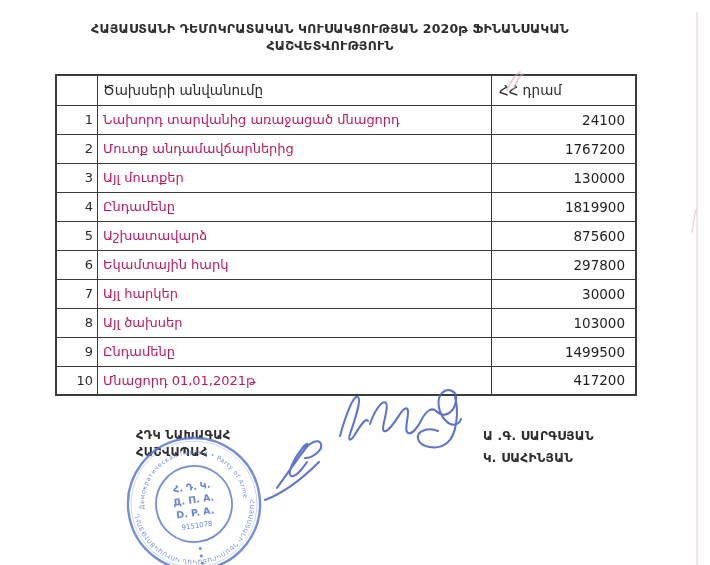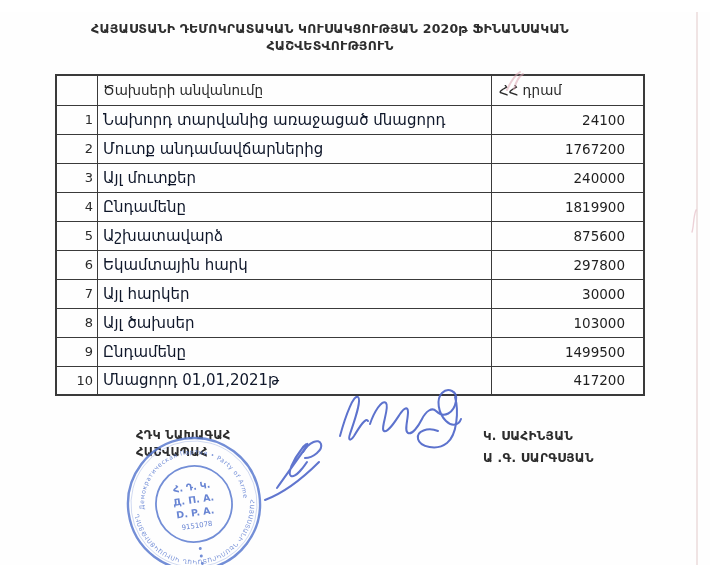--- a/index.html
+++ b/index.html
@@ -25,22 +25,22 @@
     position:absolute;left:55px;top:62px;
     border-collapse:collapse;table-layout:fixed;
     width:550px;
   }
   table.report, table.report td, table.report th{
     border:1.6px solid #3a3a3a;
   }
   table.report{border-width:2px;}
   th,td{font-weight:normal;vertical-align:middle;overflow:hidden;white-space:nowrap;}
   .c-num{width:36px;text-align:right;padding:0 4px 0 0;font-size:13px;color:#2a2a2a;}
-  .c-name{width:388px;text-align:left;padding:0 0 0 5px;font-size:15px;color:#0f172a;}
-  .c-amt{width:126px;text-align:right;padding:0 18px 0 0;font-size:13.5px;color:#1f1f1f;}
+  .c-name{width:388px;text-align:left;padding:0 0 0 5px;font-size:13px;color:#be185d;}
+  .c-amt{width:126px;text-align:right;padding:0 10px 0 0;font-size:13.5px;color:#1f1f1f;}
   .hdr-row{height:30px;}
   .hdr-name{text-align:left;padding-left:5px;font-size:13.5px;color:#2a2a2a;margin-left:16px;}
   .hdr-amt{text-align:left;padding-left:7px;font-size:13.5px;color:#2a2a2a;position:relative;}
   tr.data-row{height:29px;}
   .footer-left{
     position:absolute;left:100px;top:415px;
     font-size:11.5px;font-weight:600;color:#2d2d2d;line-height:16.5px;letter-spacing:.3px;margin-left:36px;
   }
   .footer-right{
     position:absolute;left:483px;top:413px;
@@ -77,21 +77,21 @@
         <td class="c-amt">24100</td>
       </tr>
       <tr class="data-row">
         <td class="c-num">2</td>
         <td class="c-name">Մուտք անդամավճարներից</td>
         <td class="c-amt">1767200</td>
       </tr>
       <tr class="data-row">
         <td class="c-num">3</td>
         <td class="c-name">Այլ մուտքեր</td>
-        <td class="c-amt">240000</td>
+        <td class="c-amt">130000</td>
       </tr>
       <tr class="data-row">
         <td class="c-num">4</td>
         <td class="c-name">Ընդամենը</td>
         <td class="c-amt">1819900</td>
       </tr>
       <tr class="data-row">
         <td class="c-num">5</td>
         <td class="c-name">Աշխատավարձ</td>
         <td class="c-amt">875600</td>
@@ -123,22 +123,22 @@
       </tr>
     </tbody>
   </table>
 
   <div class="footer-left">
     <div>ՀԴԿ ՆԱԽԱԳԱՀ</div>
     <div>ՀԱՇՎԱՊԱՀ</div>
   </div>
 
   <div class="footer-right">
+    <div>Ա .Գ. ՍԱՐԳՍՅԱՆ</div>
     <div>Կ. ՍԱՀԻՆՅԱՆ</div>
-    <div>Ա .Գ. ՍԱՐԳՍՅԱՆ</div>
   </div>
 
   <svg class="stamp-svg" width="168" height="168" viewBox="-84 -84 168 168">
     <defs>
       <path id="arcTop" d="M -50,0 A 50,50 0 1 1 50,0"></path>
       <path id="arcBottom" d="M 56,0 A 56,56 0 0 1 -56,0"></path>
     </defs>
     <g fill="none" stroke="#5b7bd0">
       <circle r="66" stroke-width="2.4"></circle>
       <circle r="63" stroke-width="0.7" opacity="0.45"></circle>

